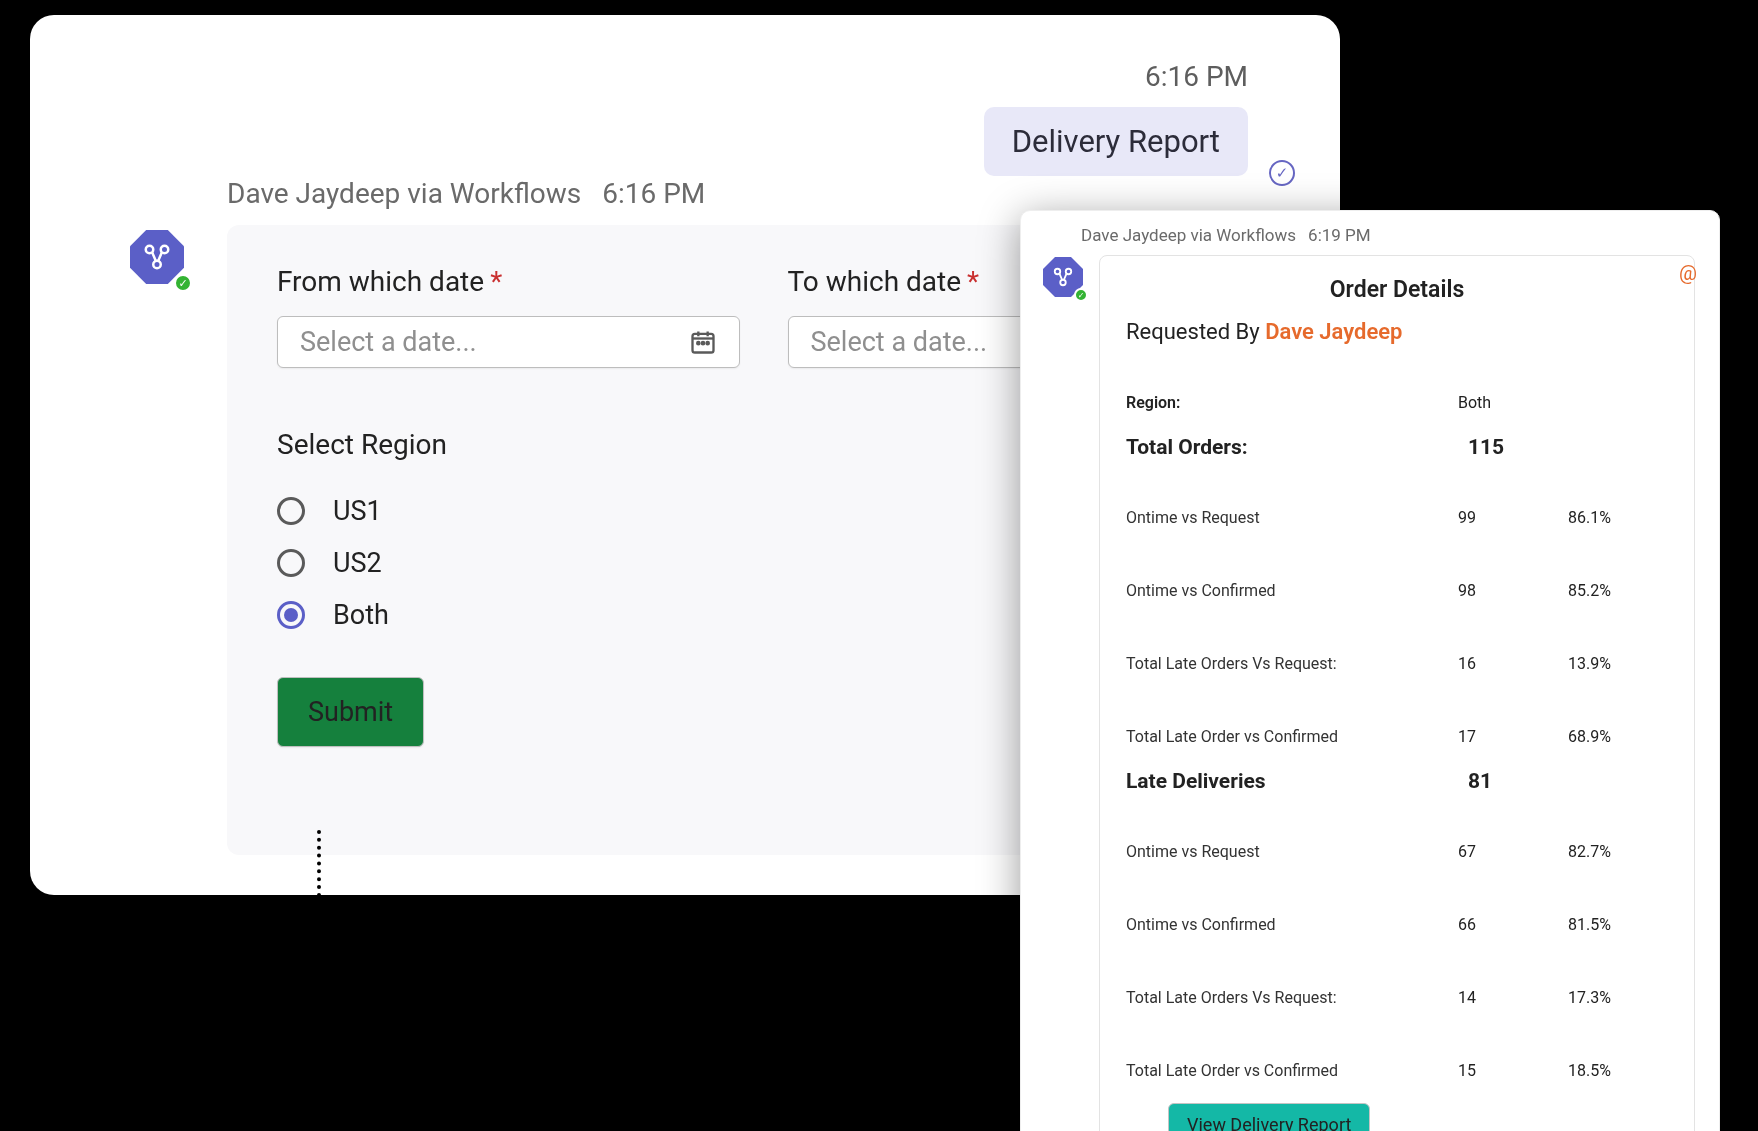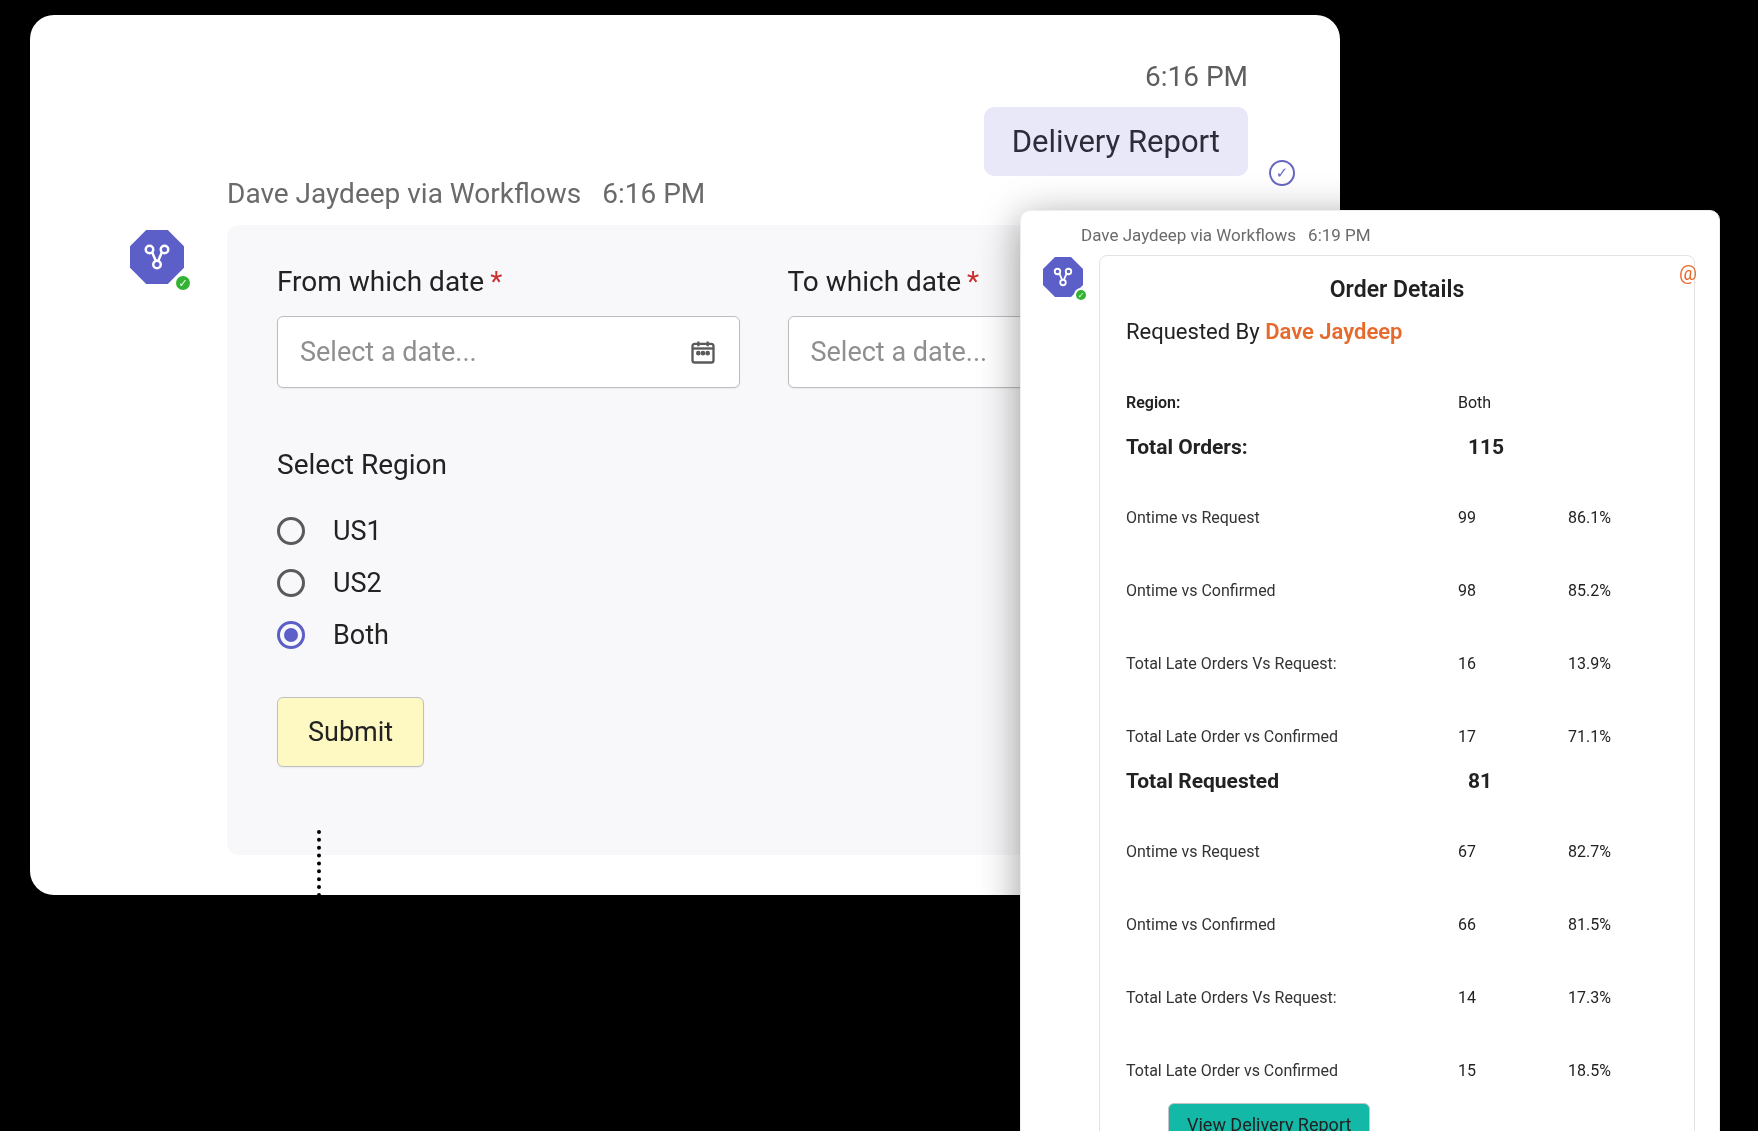--- a/index.html
+++ b/index.html
@@ -107,21 +107,21 @@
   .lbl {
     font-size: 28px;
     color: #222;
     margin-bottom: 18px;
   }
   .req { color: #c93030; margin-left: 6px; }
   .dateinput {
     border: 1px solid #bdbdbd;
     background: #fff;
     border-radius: 6px;
-    height: 72px;
+    height: 52px;
     padding: 0 22px;
     display: flex;
     align-items: center;
     justify-content: space-between;
     font-size: 27px;
     color: #8f8f8f;
     box-shadow: 0 1px 2px rgba(0,0,0,0.06);
   }
   .calicon {
     width: 28px;
@@ -156,21 +156,21 @@
   .radio-circle.selected::after {
     content: "";
     position: absolute;
     left: 4px; top: 4px; right: 4px; bottom: 4px;
     background: #5b5fc7;
     border-radius: 50%;
   }
   .submitbtn {
     margin-top: 36px;
     border: 1px solid #bfbfbf;
-    background: #fef9c3;
+    background: #15803d;
     border-radius: 6px;
     padding: 18px 30px;
     font-size: 27px;
     color: #222;
     display: inline-block;
     box-shadow: 0 1px 2px rgba(0,0,0,0.06);
     cursor: pointer;
   }
   .dots {
     position: absolute;
@@ -403,25 +403,25 @@
       <span class="m3">85.2%</span>
     </div>
     <div class="metric">
       <span class="m1">Total Late Orders Vs Request:</span>
       <span class="m2">16</span>
       <span class="m3">13.9%</span>
     </div>
     <div class="metric">
       <span class="m1">Total Late Order vs Confirmed</span>
       <span class="m2">17</span>
-      <span class="m3">71.1%</span>
+      <span class="m3">68.9%</span>
     </div>
 
     <div class="section-head">
-      <span>Total Requested</span>
+      <span>Late Deliveries</span>
       <span>81</span>
       <span></span>
     </div>
     <div class="metric">
       <span class="m1">Ontime vs Request</span>
       <span class="m2">67</span>
       <span class="m3">82.7%</span>
     </div>
     <div class="metric">
       <span class="m1">Ontime vs Confirmed</span>

